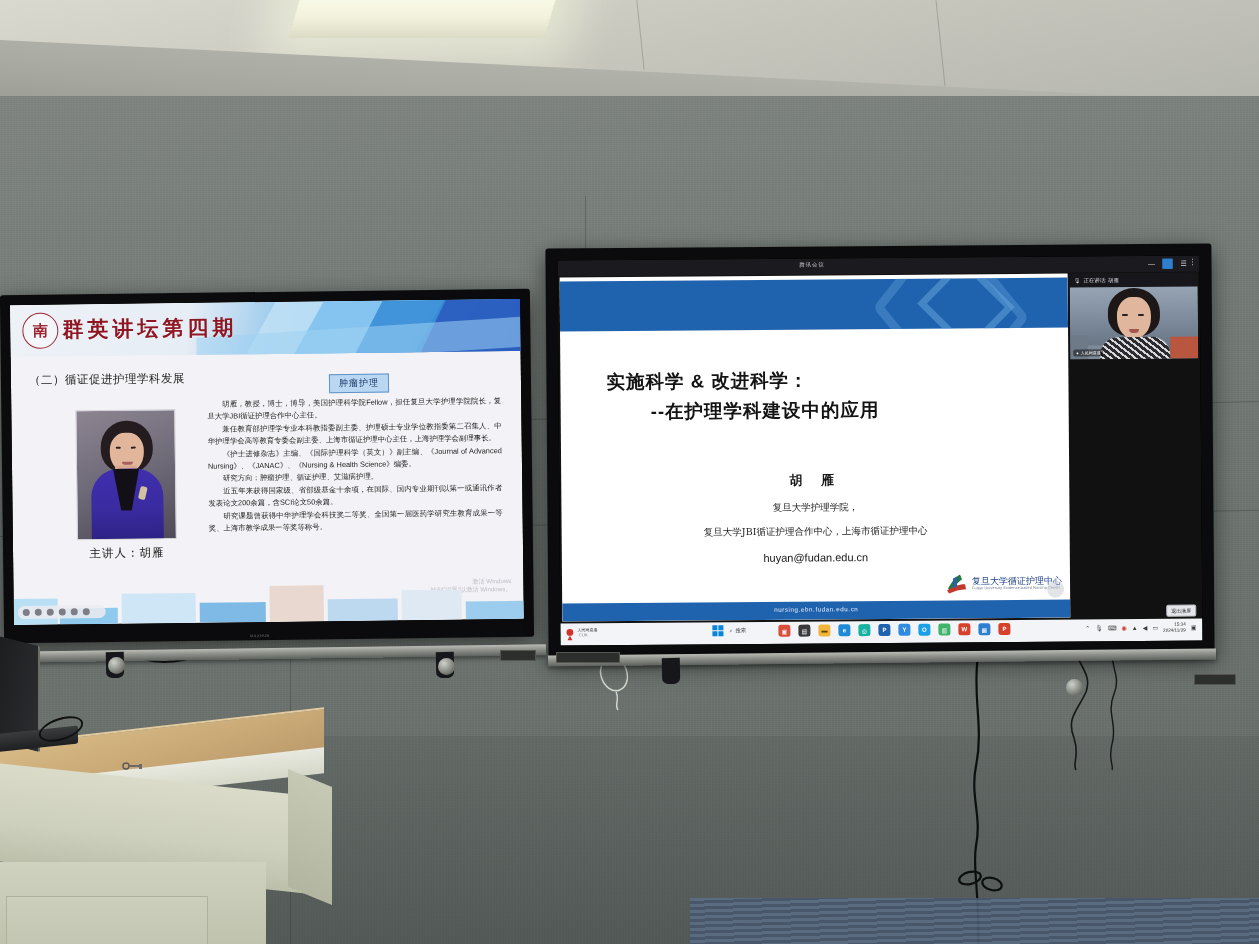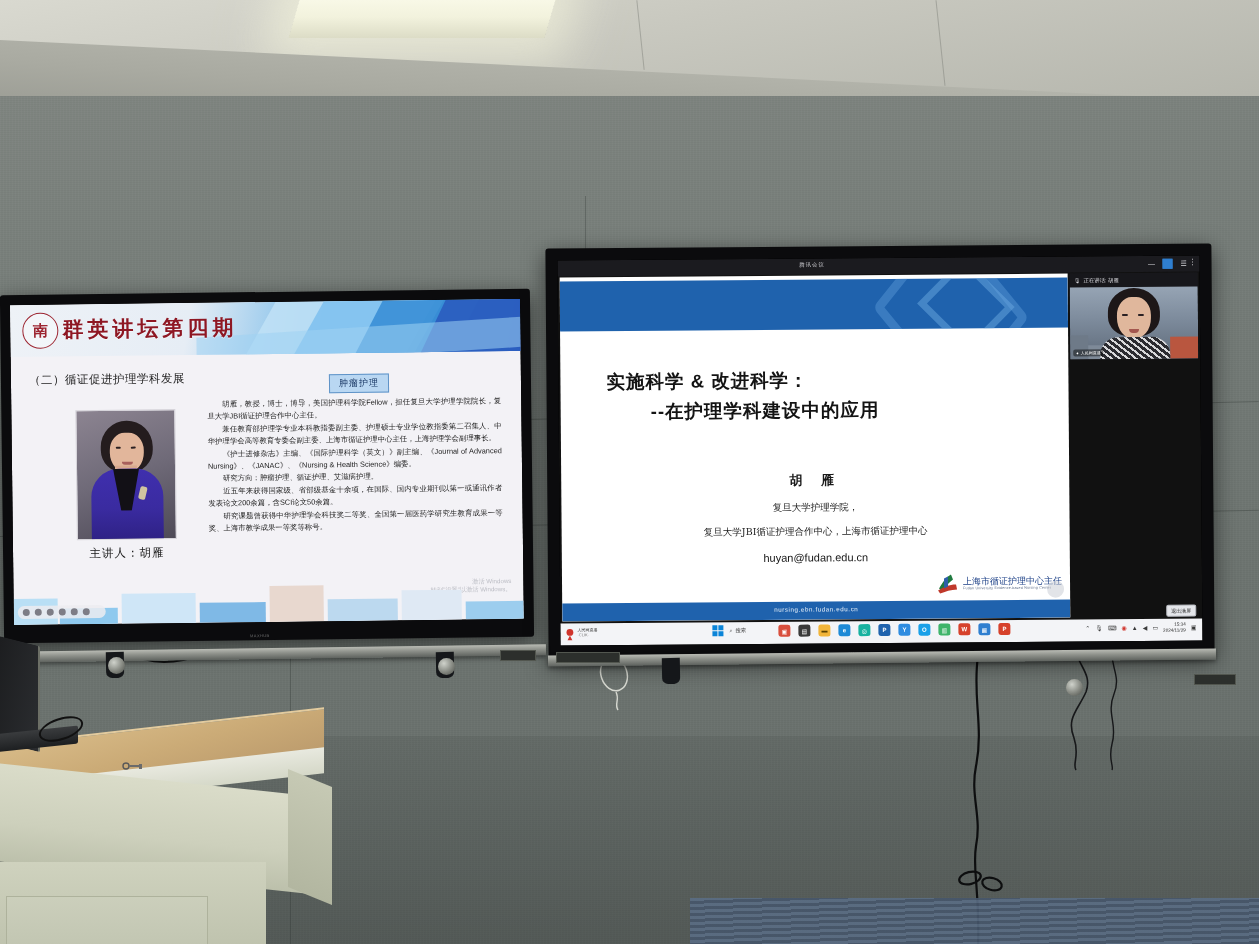--- a/index.html
+++ b/index.html
@@ -324,21 +324,21 @@
 
           <div class="fd-logo">
             <div class="fd-mark">
               <svg width="24" height="22" viewBox="0 0 24 22">
                 <path d="M3,16 C7,9 11,4 15,2 L17,7 C13,10 9,14 6,19 Z" fill="#1f7a3f"></path>
                 <path d="M2,18 C8,14 13,12 20,12 L21,17 C15,17 9,19 4,21 Z" fill="#c0392b"></path>
                 <path d="M8,6 L12,4 L12,14 L8,16 Z" fill="#2f5fa8"></path>
               </svg>
             </div>
             <div>
-              <div class="fd-txt">上海市循证护理中心主任</div>
+              <div class="fd-txt">复旦大学循证护理中心</div>
               <div class="fd-sub">Fudan University Evidence-based Nursing Center</div>
             </div>
           </div>
           <div class="watermark-circle"></div>
 
           <div class="sl-footer">
             <div class="sl-url">nursing.ebn.fudan.edu.cn</div>
           </div>
         </div>
 

